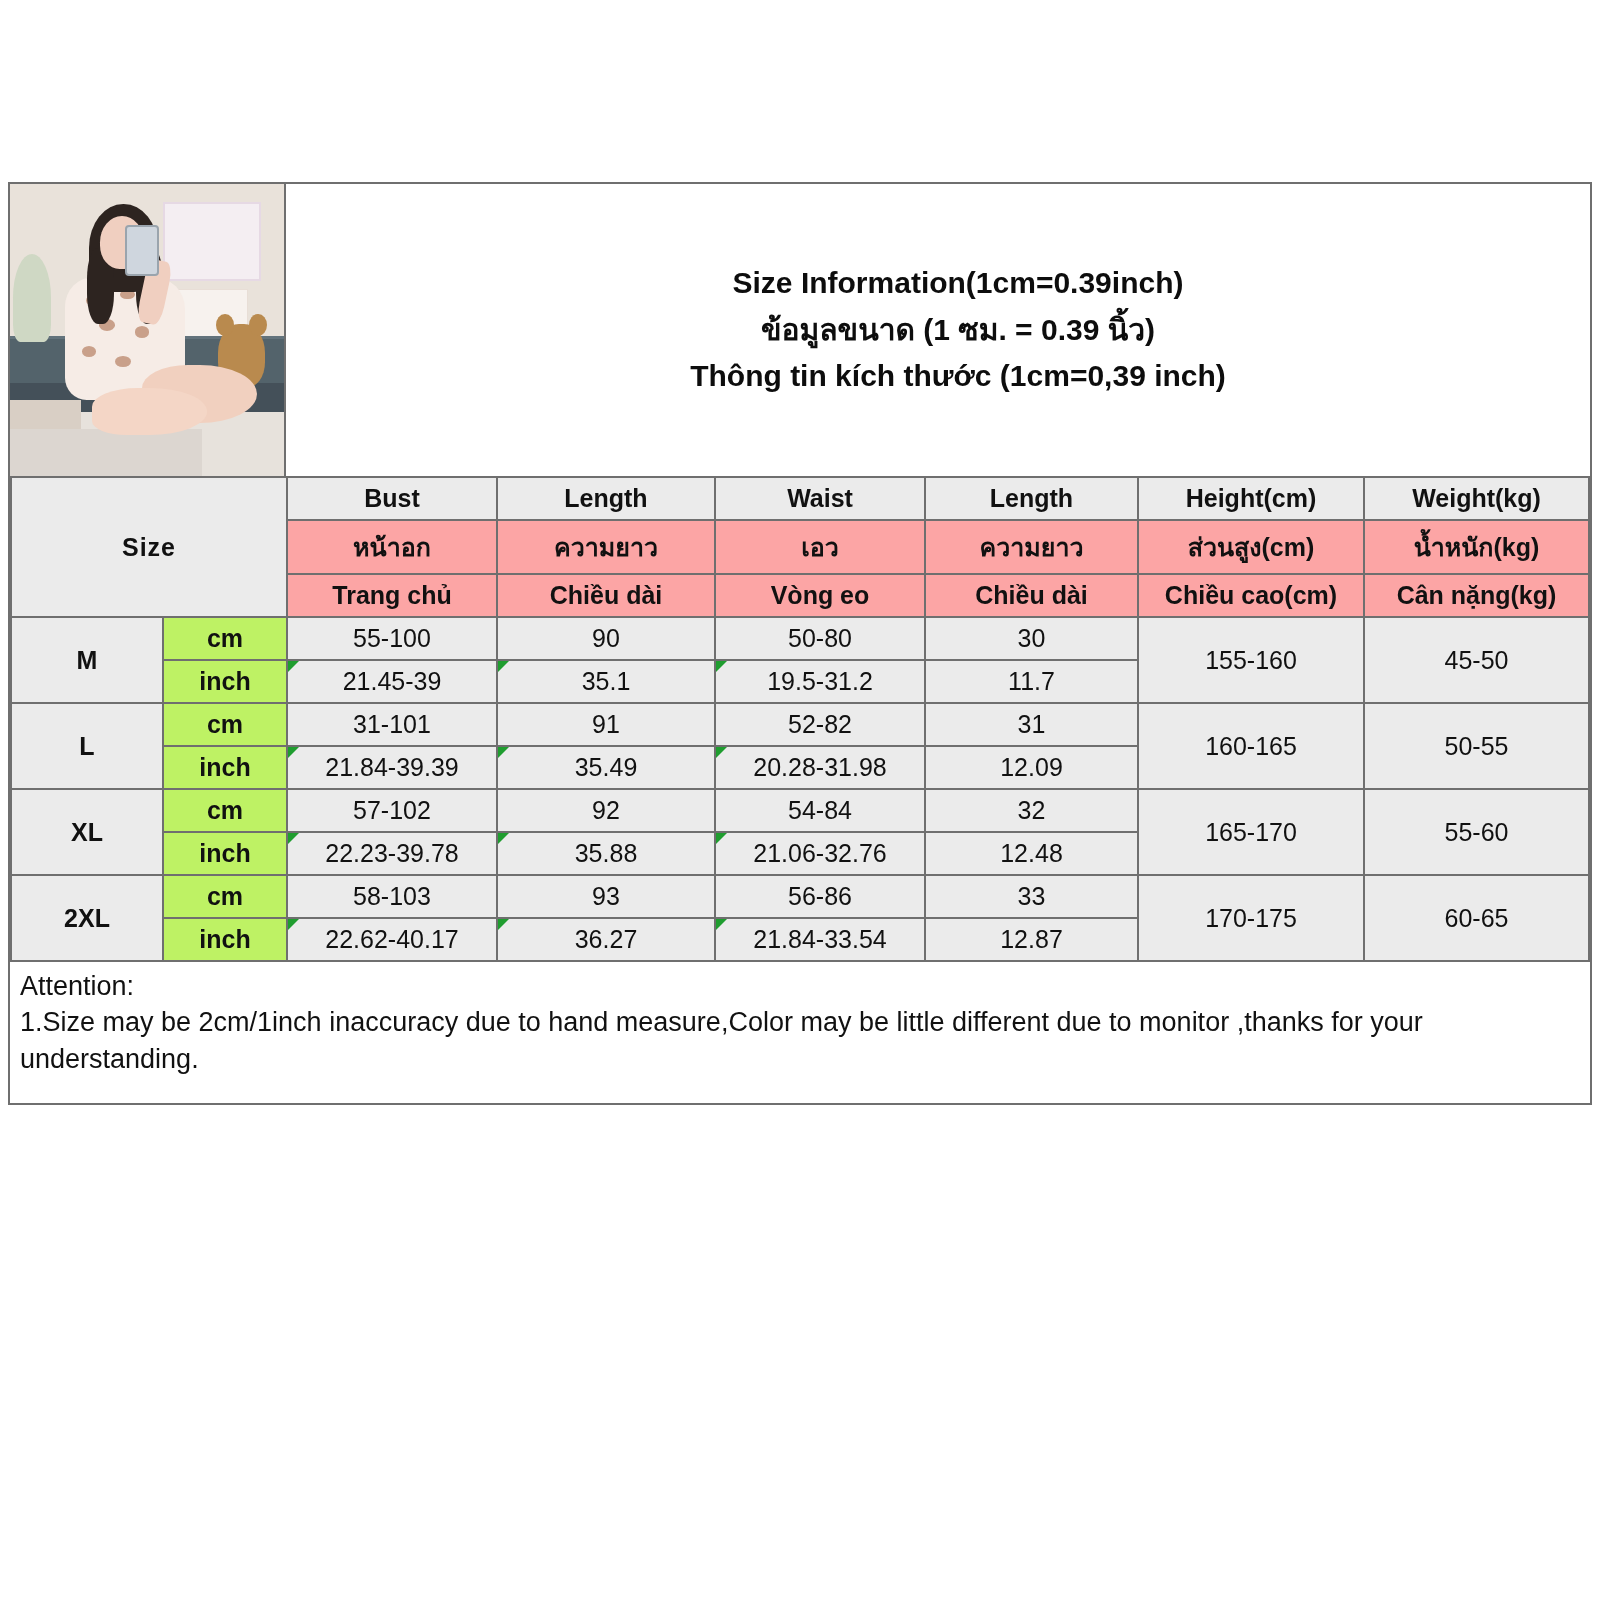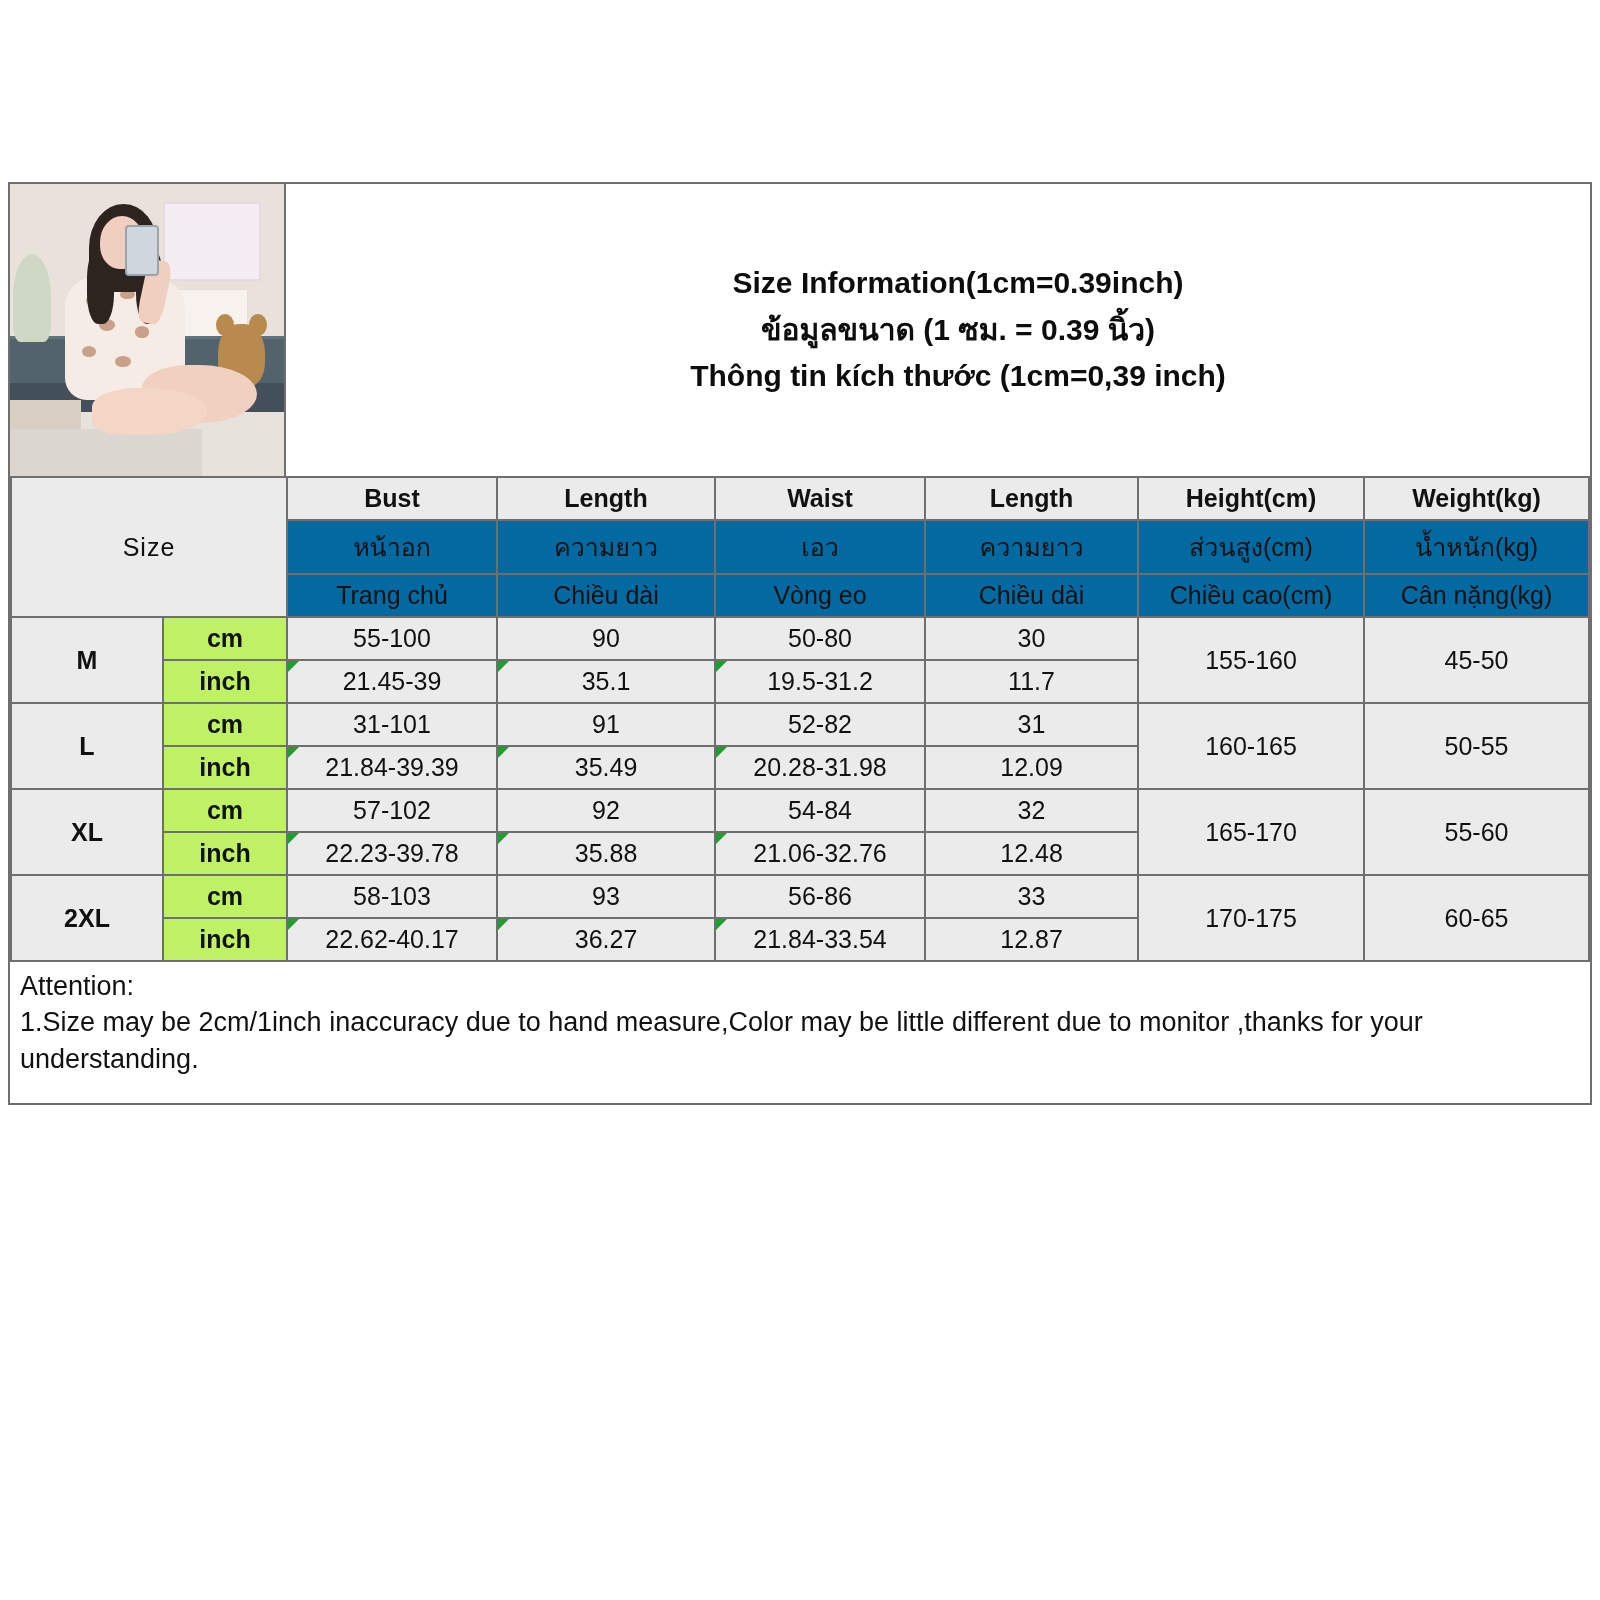--- a/index.html
+++ b/index.html
@@ -183,32 +183,32 @@
     font-size: 25px;
     color: #111;
     padding: 6px 4px;
     box-sizing: border-box;
   }
   .hdr {
     background: #ebebeb;
     font-weight: bold;
   }
   .hdr-sub {
-    background: #0369a1;
-    font-weight: normal;
+    background: #fca5a5;
+    font-weight: bold;
     font-size: 24px;
   }
   .size-label {
     background: #ebebeb;
     font-weight: bold;
     font-size: 34px;
   }
   .size-word {
     background: #ebebeb;
-    font-weight: normal;
+    font-weight: bold;
     font-size: 40px;
     letter-spacing: 1px;
   }
   .unit {
     background: #bef264;
     font-weight: bold;
     font-size: 25px;
   }
   .val {
     background: #ebebeb;

